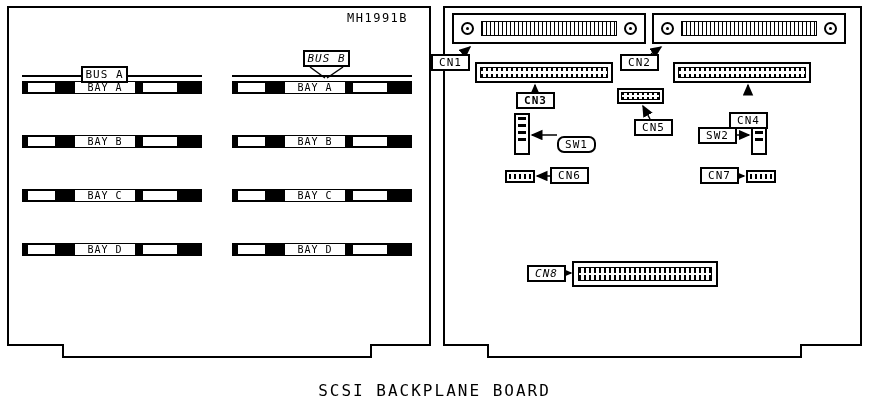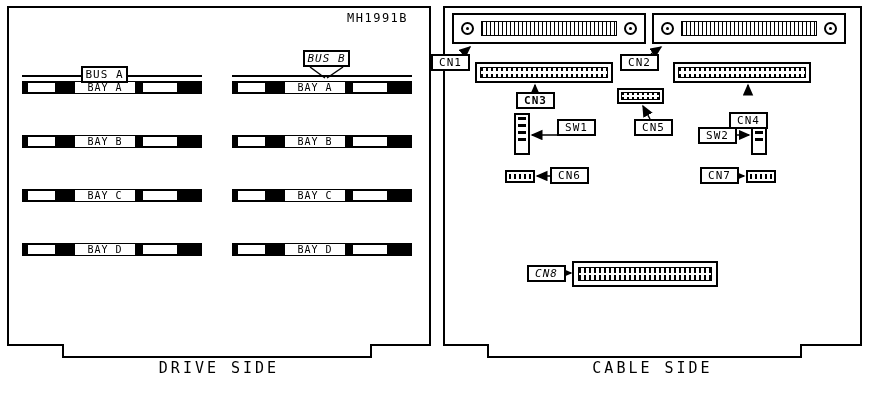--- a/index.html
+++ b/index.html
@@ -142,21 +142,21 @@
 
   <div class="conn" style="left:572px;top:261px;width:146px;height:26px;">
     <div class="pins-grid" style="left:4px;right:4px;top:4px;bottom:4px;"></div>
   </div>
 
   <div class="callout" style="left:431px;top:54px;">CN1</div>
   <div class="callout" style="left:620px;top:54px;">CN2</div>
   <div class="callout" style="left:516px;top:92px;font-weight:bold;">CN3</div>
   <div class="callout" style="left:729px;top:92px;margin-top:20px;">CN4</div>
   <div class="callout" style="left:634px;top:119px;">CN5</div>
-  <div class="callout" style="left:557px;top:119px;">SW1</div>
+  <div class="callout" style="left:557px;top:136px;border-radius:7px;">SW1</div>
   <div class="callout" style="left:698px;top:127px;">SW2</div>
   <div class="callout" style="left:550px;top:167px;">CN6</div>
   <div class="callout" style="left:700px;top:167px;">CN7</div>
   <div class="callout" style="left:527px;top:265px;font-style:italic;">CN8</div>
 
   <svg class="overlay" width="869" height="416" viewBox="0 0 869 416">
     <defs>
       <marker id="ah" markerWidth="9" markerHeight="8" refX="7" refY="3.5" orient="auto">
         <path d="M0,0 L8,3.5 L0,7 Z" fill="#000"></path>
       </marker>
@@ -170,16 +170,15 @@
     <line x1="535" y1="92" x2="535" y2="85" stroke="#000" stroke-width="1.5" marker-end="url(#ah)"></line>
     <line x1="748" y1="92" x2="748" y2="85" stroke="#000" stroke-width="1.5" marker-end="url(#ah)"></line>
     <line x1="650" y1="119" x2="643" y2="106" stroke="#000" stroke-width="1.5" marker-end="url(#ah)"></line>
     <line x1="557" y1="135" x2="532" y2="135" stroke="#000" stroke-width="1.5" marker-end="url(#ah)"></line>
     <line x1="737" y1="135" x2="749" y2="135" stroke="#000" stroke-width="1.5" marker-end="url(#ah)"></line>
     <line x1="550" y1="176" x2="537" y2="176" stroke="#000" stroke-width="1.5" marker-end="url(#ah)"></line>
     <line x1="739" y1="176" x2="744" y2="176" stroke="#000" stroke-width="1.5" marker-end="url(#ah)"></line>
     <line x1="566" y1="273" x2="571" y2="273" stroke="#000" stroke-width="1.5" marker-end="url(#ah)"></line>
   </svg>
 
-  <div class="caption" style="left:7px;top:359px;width:424px;">DRIVE SIDE</div>
-  <div class="caption" style="left:443px;top:359px;width:419px;">CABLE SIDE</div>
+  <div class="title" style="left:0;top:381px;width:869px;">SCSI BACKPLANE BOARD</div>
 
 </div>
 
 </body></html>

